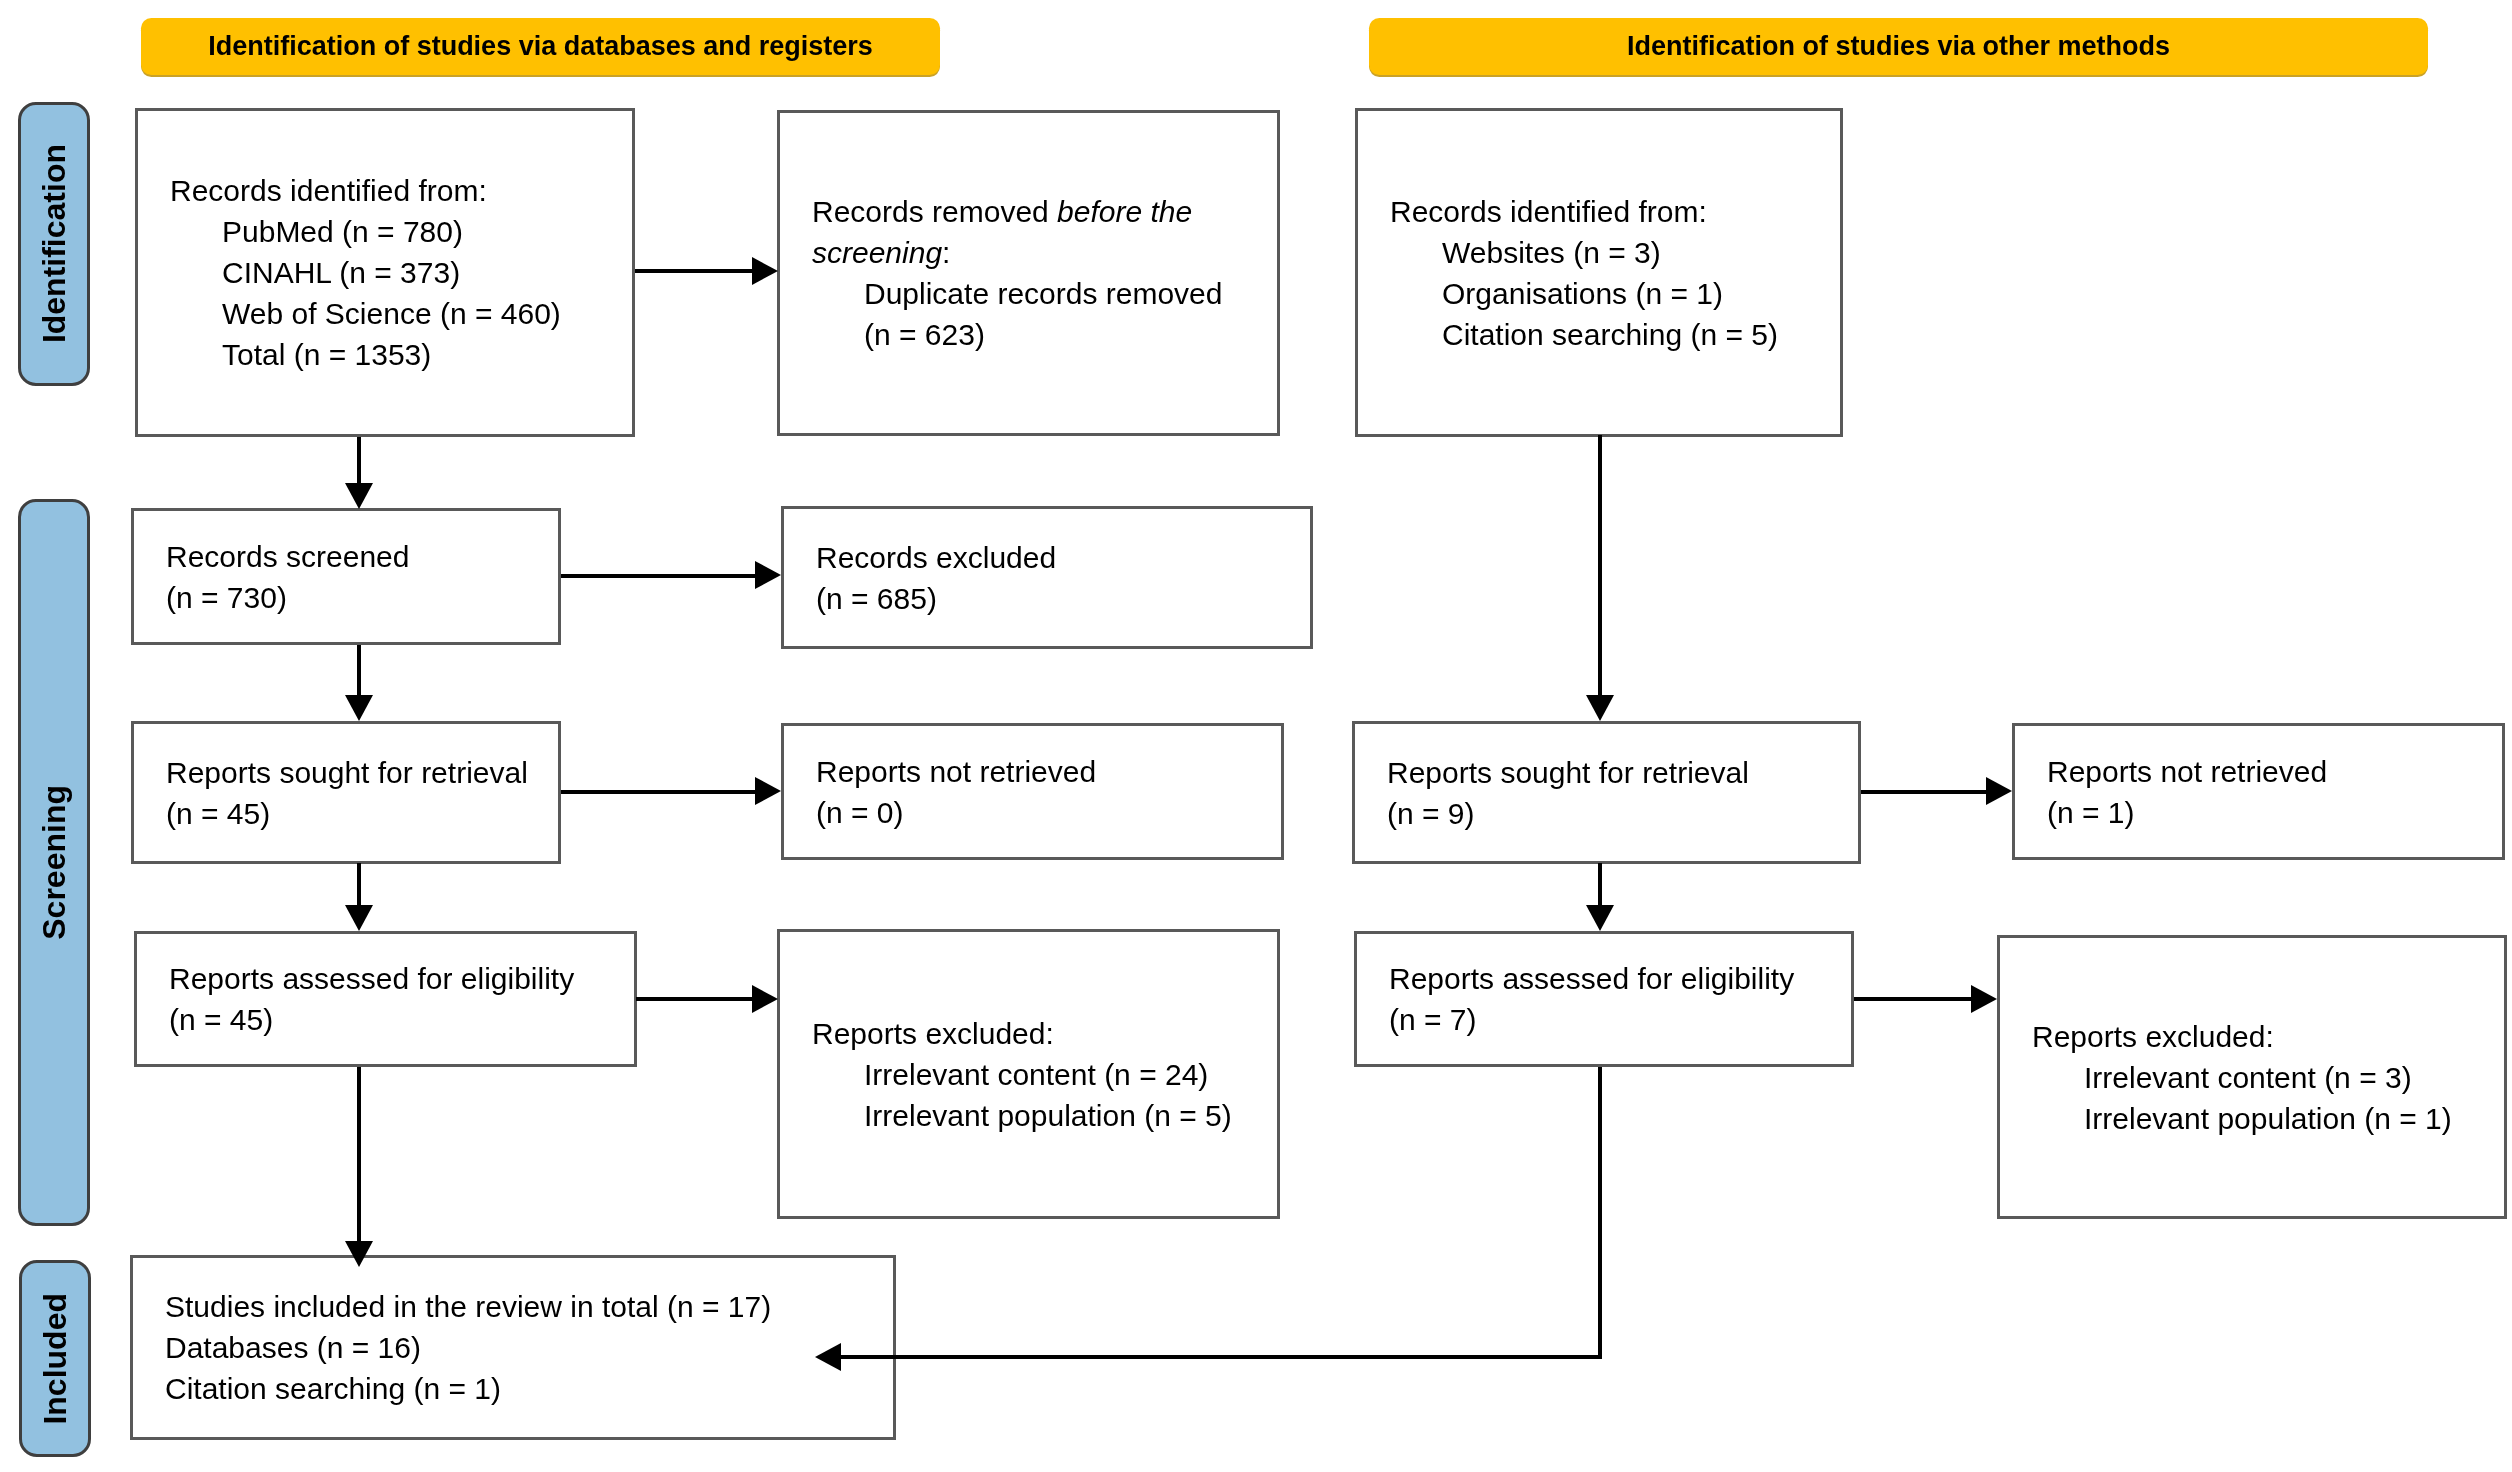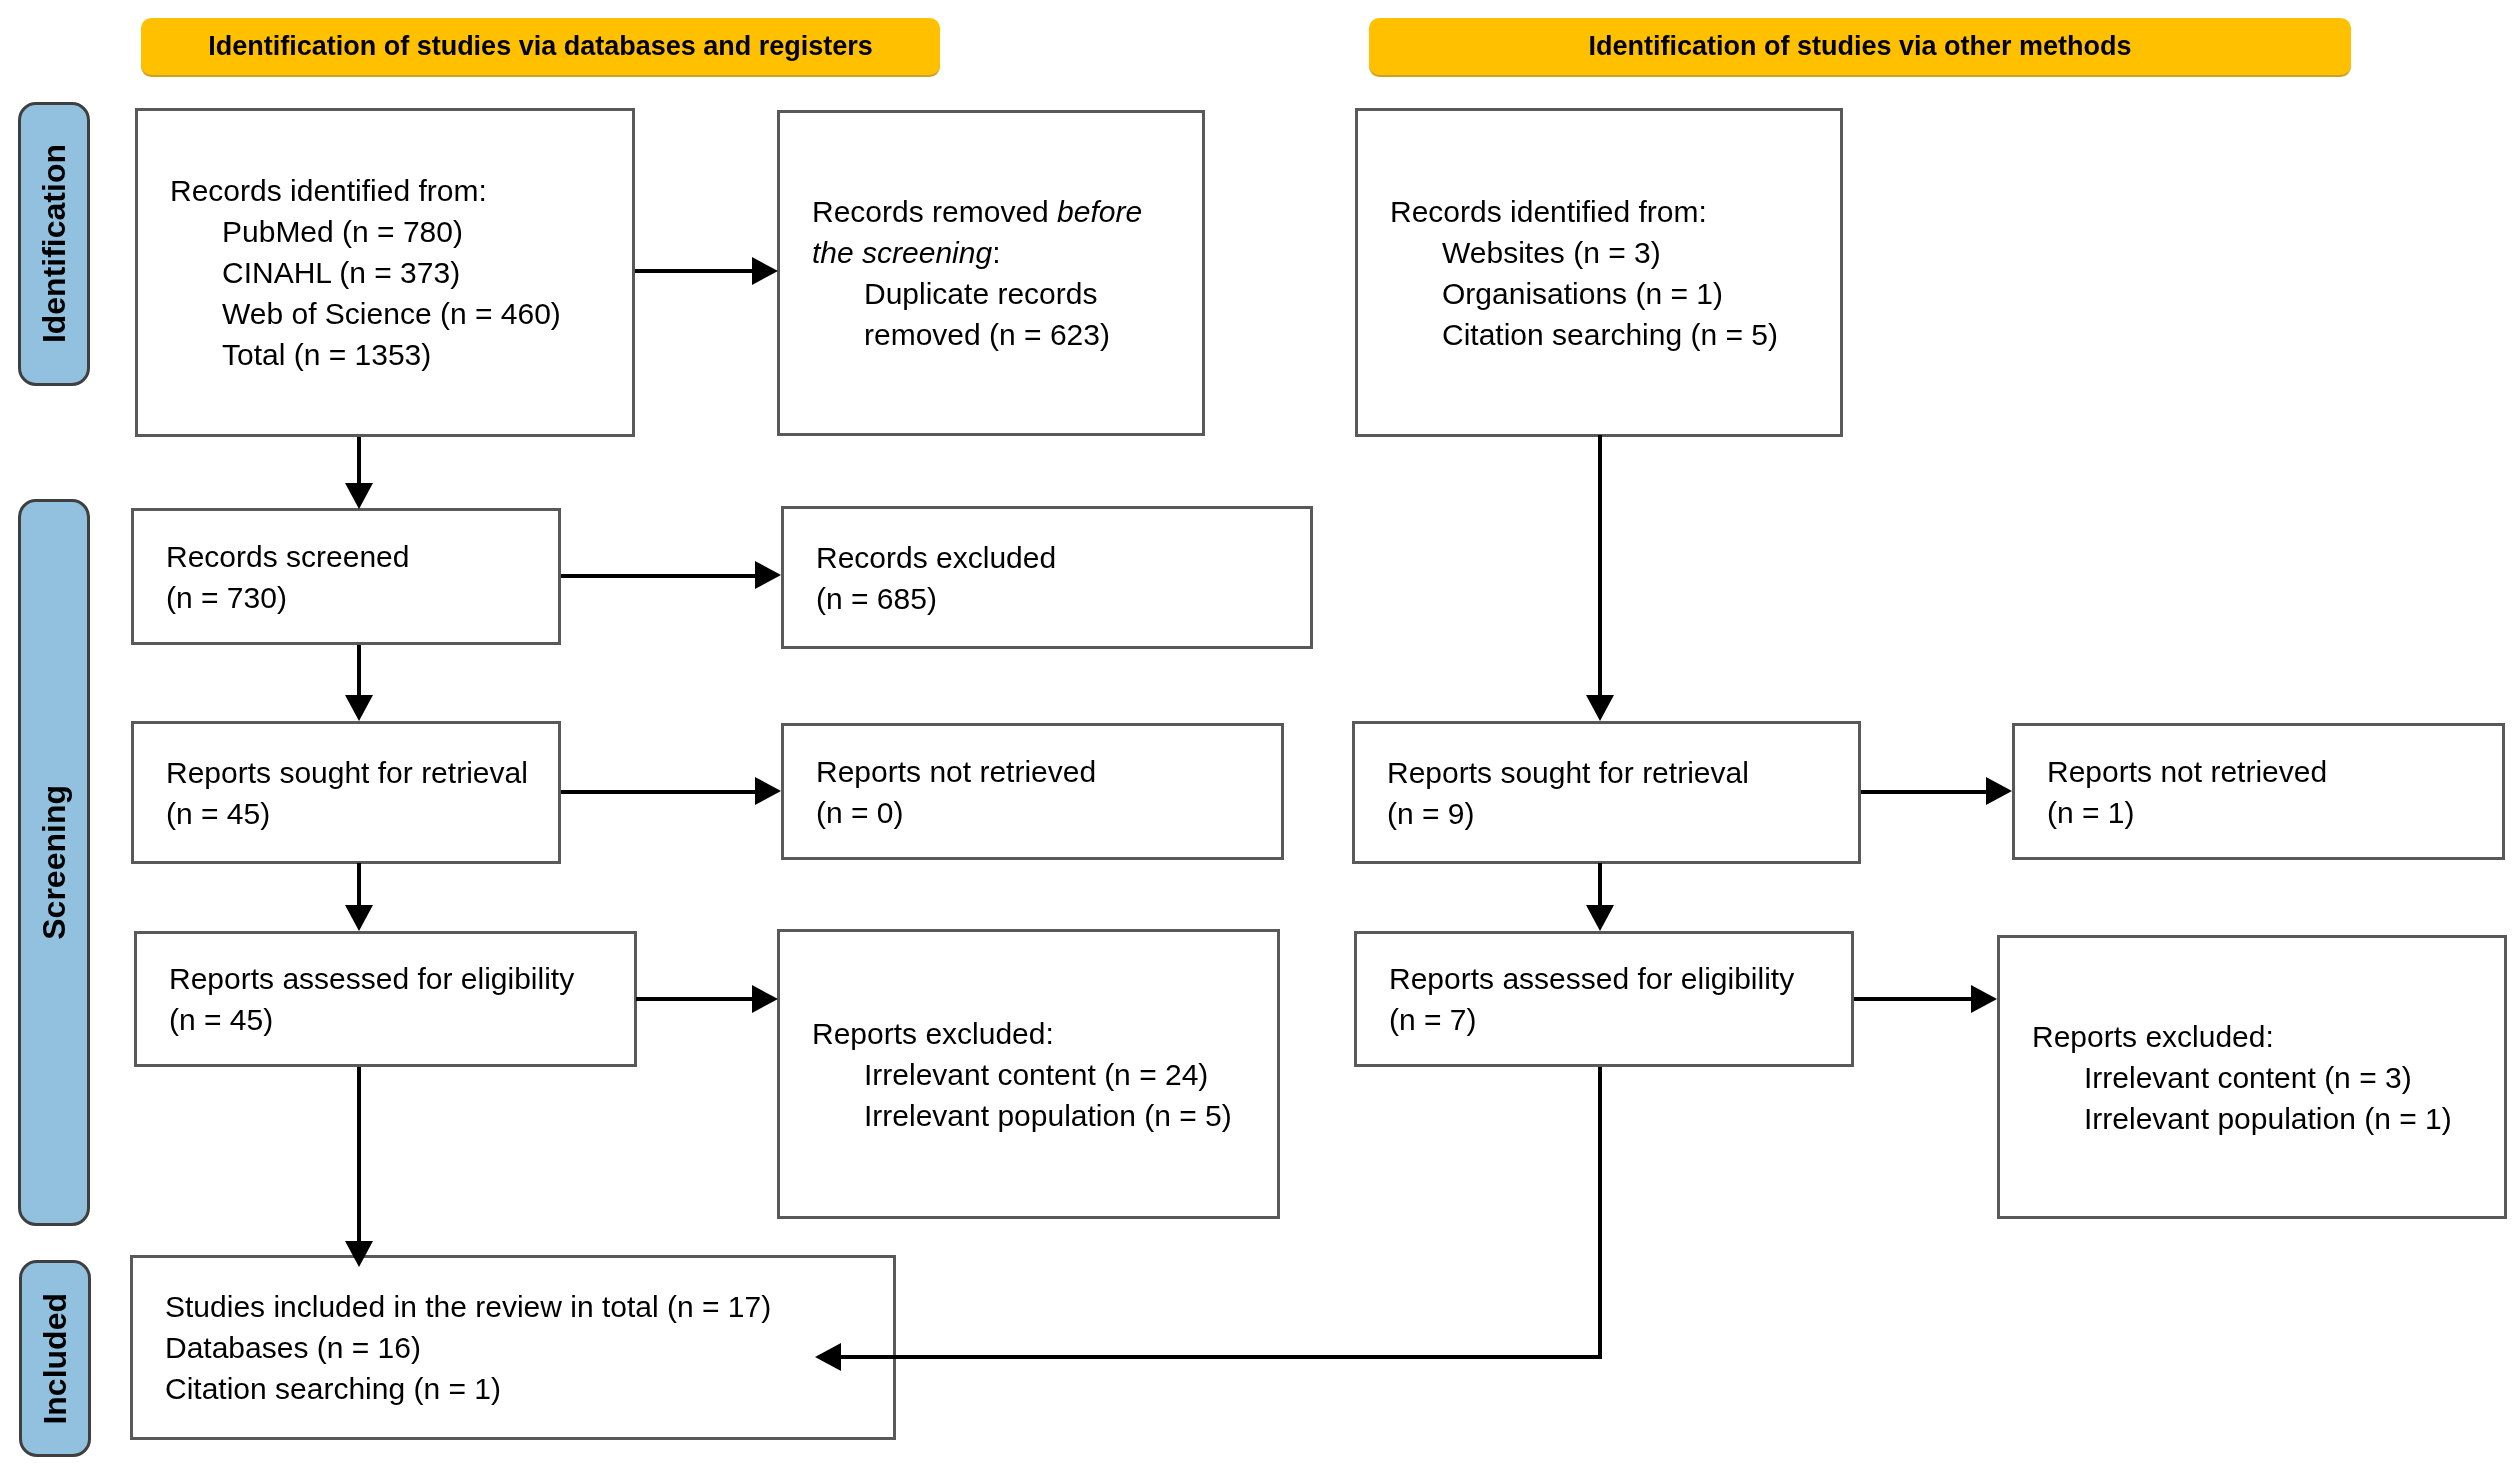--- a/index.html
+++ b/index.html
@@ -39,21 +39,21 @@
     border-right:26px solid #000; }
 </style>
 </head>
 <body>
 
 <div class="canvas">
 
   <div class="banner" style="left:141px; top:18px; width:799px; height:57px;">
     <span>Identification of studies via databases and registers</span>
   </div>
-  <div class="banner" style="left:1369px; top:18px; width:982px; height:57px;">
+  <div class="banner" style="left:1369px; top:18px; width:1059px; height:57px;">
     <span>Identification of studies via other methods</span>
   </div>
 
   <div class="stage" style="left:18px; top:102px; width:72px; height:284px;">
     <span>Identification</span>
   </div>
   <div class="stage" style="left:18px; top:499px; width:72px; height:727px;">
     <span>Screening</span>
   </div>
   <div class="stage" style="left:19.4px; top:1260px; width:72px; height:197px;">
@@ -63,21 +63,21 @@
   <div class="box" style="left:135px; top:108px; width:500px; height:329px;">
     <div class="box-text">
       <div class="line">Records identified from:</div>
       <div class="line indent">PubMed (n = 780)</div>
       <div class="line indent">CINAHL (n = 373)</div>
       <div class="line indent">Web of Science (n = 460)</div>
       <div class="line indent">Total (n = 1353)</div>
     </div>
   </div>
 
-  <div class="box" style="left:777px; top:110px; width:428px; height:326px;">
+  <div class="box" style="left:777px; top:110px; width:503px; height:326px;">
     <div class="box-text">
       <div class="line"><span>Records removed </span><span class="it">before the screening</span><span>:</span></div>
       <div class="line indent">Duplicate records removed (n = 623)</div>
     </div>
   </div>
 
   <div class="box" style="left:1355px; top:108px; width:488px; height:329px;">
     <div class="box-text">
       <div class="line">Records identified from:</div>
       <div class="line indent">Websites (n = 3)</div>

